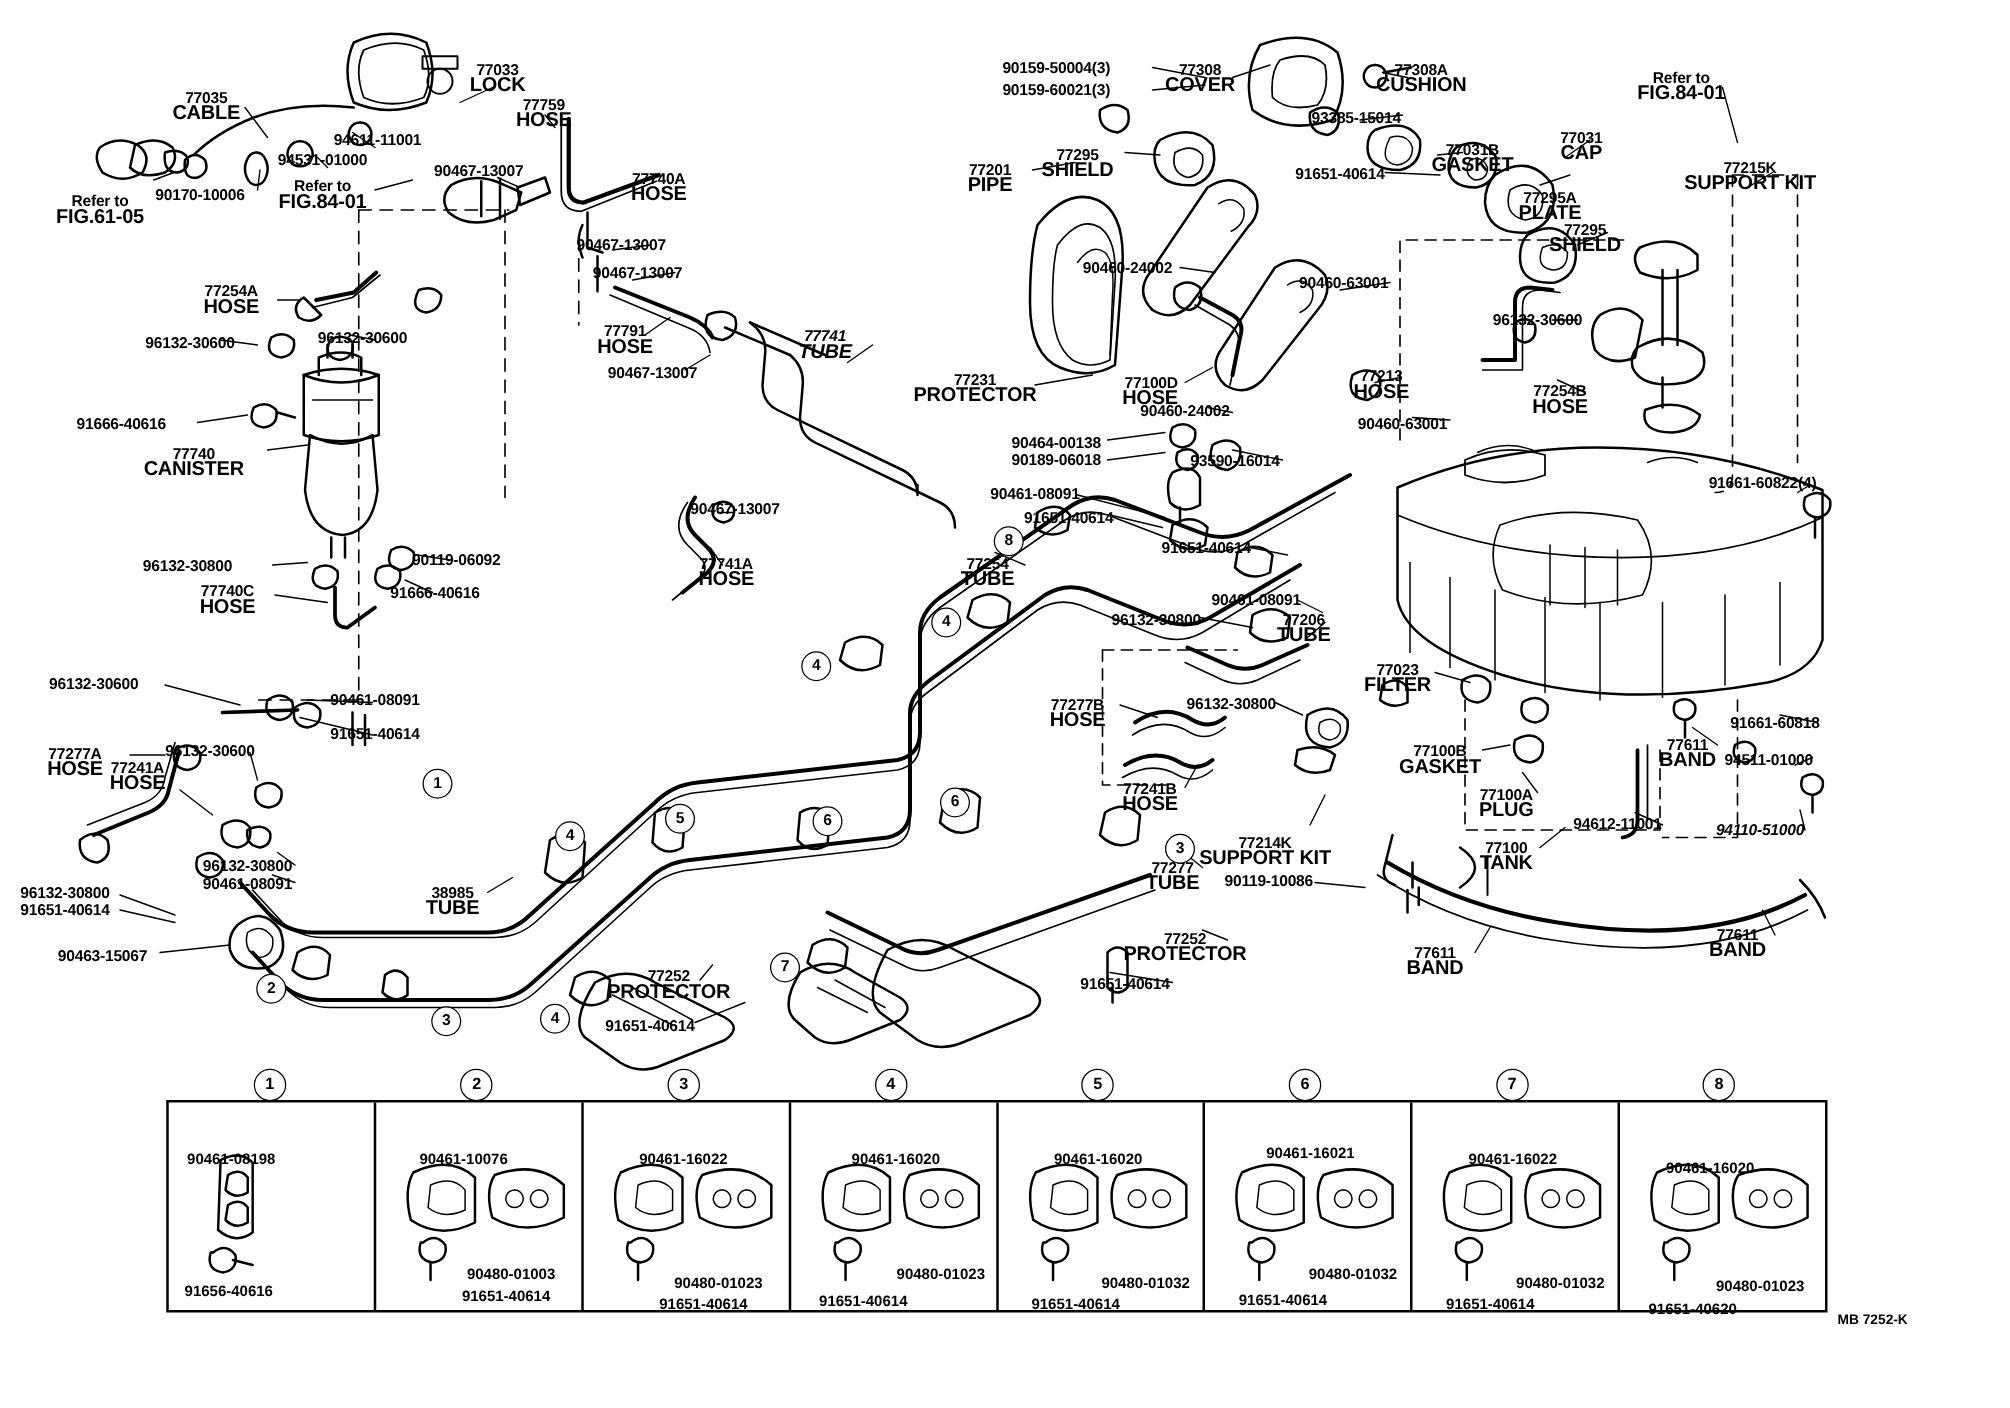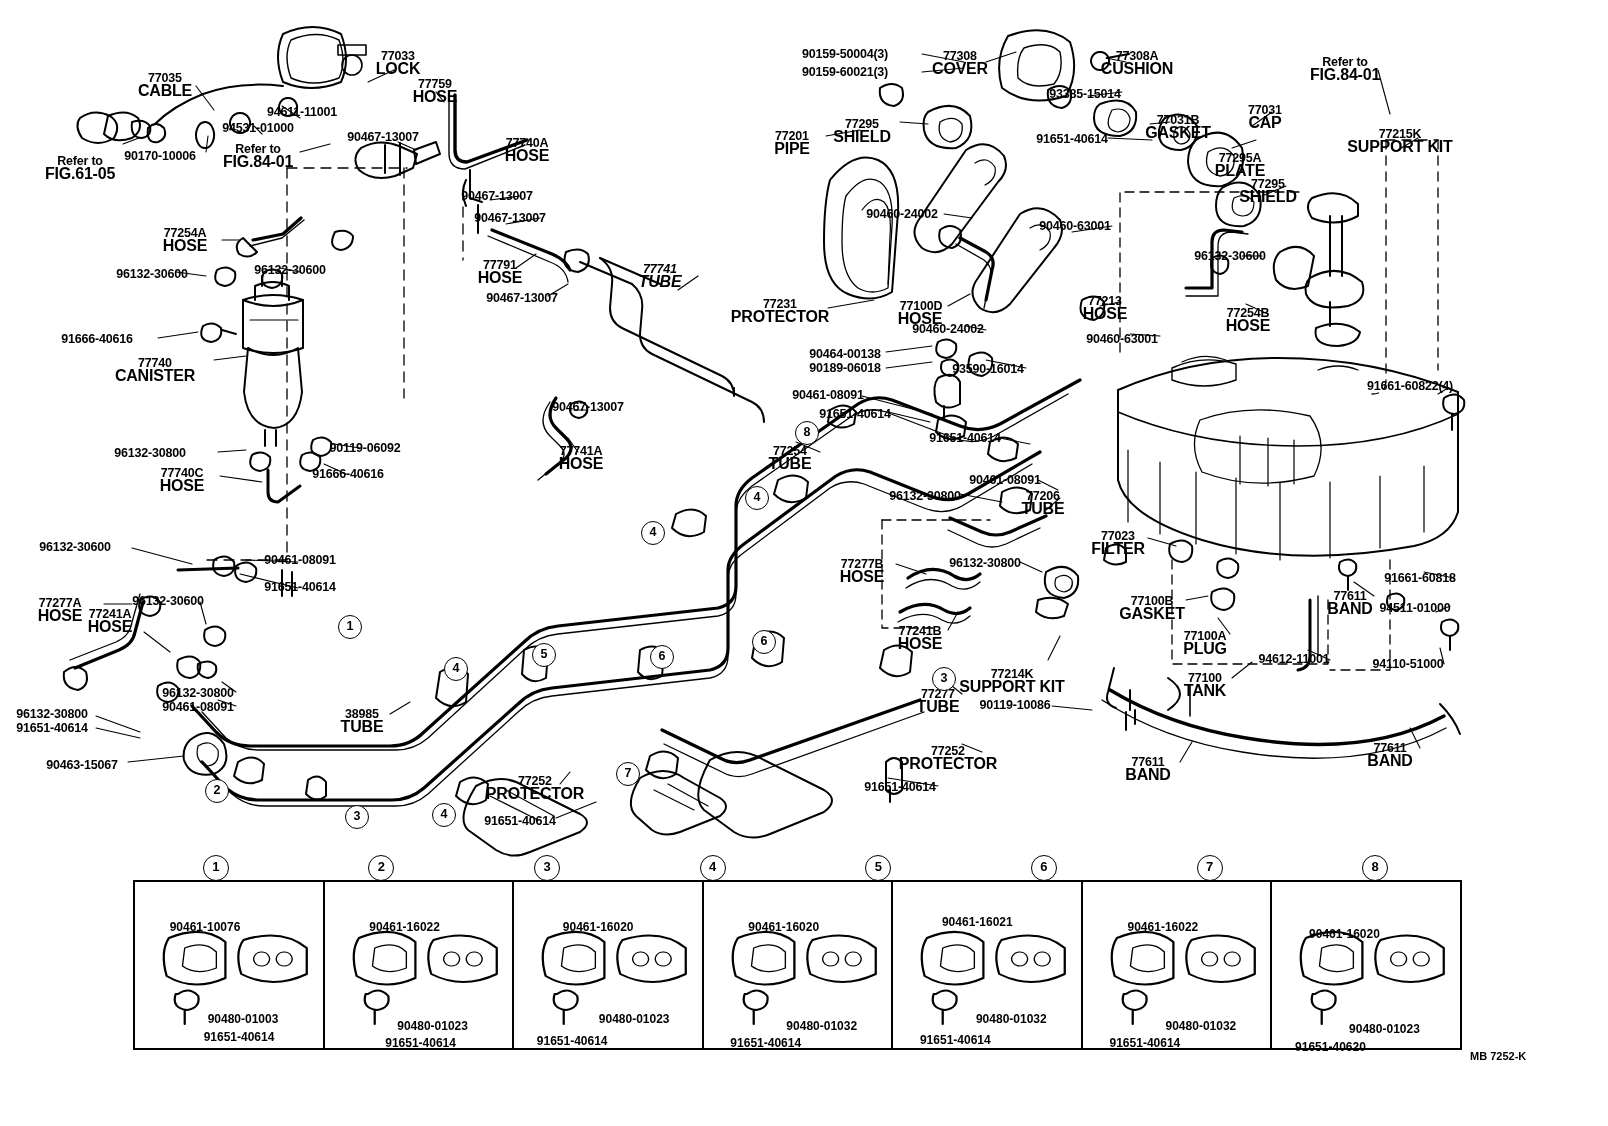--- a/index.html
+++ b/index.html
@@ -332,21 +332,21 @@
       <div class="lbl ctr" style="left: 985px; top: 557px;"><span>96132-30800</span></div>
       <div class="lbl ctr" style="left: 920px; top: 625px;"><span>77241B</span><span class="sub">HOSE</span></div>
       <div class="lbl ctr" style="left: 1012px; top: 668px;"><span>77214K</span><span class="sub">SUPPORT KIT</span></div>
       <div class="lbl ctr" style="left: 1118px; top: 530px;"><span>77023</span><span class="sub">FILTER</span></div>
       <div class="lbl ctr" style="left: 1152px; top: 595px;"><span>77100B</span><span class="sub">GASKET</span></div>
       <div class="lbl ctr" style="left: 1205px; top: 630px;"><span>77100A</span><span class="sub">PLUG</span></div>
       <div class="lbl ctr" style="left: 1205px; top: 672px;"><span>77100</span><span class="sub">TANK</span></div>
       <div class="lbl ctr" style="left: 1294px; top: 653px;"><span>94612-11001</span></div>
       <div class="lbl ctr" style="left: 1420px; top: 572px;"><span>91661-60818</span></div>
       <div class="lbl ctr" style="left: 1415px; top: 602px;"><span>94511-01000</span></div>
-      <div class="lbl ctr" style="left: 1408px; top: 658px;"><span>94110-51000</span></div>
+      <div class="lbl ctr" style="left: 1408px; top: 658px; font-style: italic;"><span>94110-51000</span></div>
       <div class="lbl ctr" style="left: 1350px; top: 590px;"><span>77611</span><span class="sub">BAND</span></div>
       <div class="lbl ctr" style="left: 1015px; top: 699px;"><span>90119-10086</span></div>
       <div class="lbl ctr" style="left: 1148px; top: 756px;"><span>77611</span><span class="sub">BAND</span></div>
       <div class="lbl ctr" style="left: 1390px; top: 742px;"><span>77611</span><span class="sub">BAND</span></div>
       <div class="lbl ctr" style="left: 1410px; top: 380px;"><span>91661-60822(4)</span></div>
       <div class="lbl ctr" style="left: 845px; top: 48px;"><span>90159-50004(3)</span></div>
       <div class="lbl ctr" style="left: 845px; top: 66px;"><span>90159-60021(3)</span></div>
       <div class="lbl ctr" style="left: 960px; top: 50px;"><span>77308</span><span class="sub">COVER</span></div>
       <div class="lbl ctr" style="left: 1137px; top: 50px;"><span>77308A</span><span class="sub">CUSHION</span></div>
       <div class="lbl ctr" style="left: 1085px; top: 88px;"><span>93385-15014</span></div>
@@ -396,20 +396,33 @@
       <div class="keynum" style="left: 745.312px; top: 0px;">5</div>
       <div class="keynum" style="left: 910.938px; top: 0px;">6</div>
       <div class="keynum" style="left: 1076.56px; top: 0px;">7</div>
       <div class="keynum" style="left: 1242.19px; top: 0px;">8</div>
     </div>
 
   <div id="legend">
       <div class="cell">
         <svg viewBox="0 0 166 166" preserveAspectRatio="none">
           <g fill="none" stroke="#000" stroke-width="2" stroke-linejoin="round" stroke-linecap="round">
+            <path d="M42 46 q16 -8 26 2 l0 56 q-14 10 -28 -2z"></path>
+            <path d="M48 58 q10 -6 16 2 l0 12 q-10 6 -18 -2z"></path>
+            <path d="M48 82 q10 -6 16 2 l0 12 q-10 6 -18 -2z"></path>
+            <path d="M36 120 q10 -8 18 2 q2 12 -10 14 q-14 -2 -10 -16z"></path>
+            <path d="M52 126 l16 4"></path>
+          </g>
+        </svg>
+        <div class="t" style="left: 50px; top: 38px;">90461-08198</div>
+        <div class="t" style="left: 48px; top: 144px;">91656-40616</div>
+      </div>
+      <div class="cell">
+        <svg viewBox="0 0 166 166" preserveAspectRatio="none">
+          <g fill="none" stroke="#000" stroke-width="2" stroke-linejoin="round" stroke-linecap="round">
             <path d="M30 56 q30 -14 50 4 l0 36 q-28 14 -52 -2 q-6 -24 2 -38z"></path>
             <path d="M44 66 q18 -8 28 4 l0 16 q-18 8 -30 -2z" stroke-width="1.2"></path>
             <path d="M96 58 q34 -12 56 8 l0 26 q-30 16 -58 0 q-6 -22 2 -34z"></path>
             <path d="M112 70 a7 7 0 1 0 0.1 0" stroke-width="1.2"></path>
             <path d="M132 70 a7 7 0 1 0 0.1 0" stroke-width="1.2"></path>
             <path d="M38 112 q10 -8 18 2 q2 12 -10 14 q-14 -2 -10 -16z"></path>
             <path d="M44 128 l0 14"></path>
           </g>
         </svg>
         <div class="t" style="left: 70px; top: 38px;">90461-10076</div>

